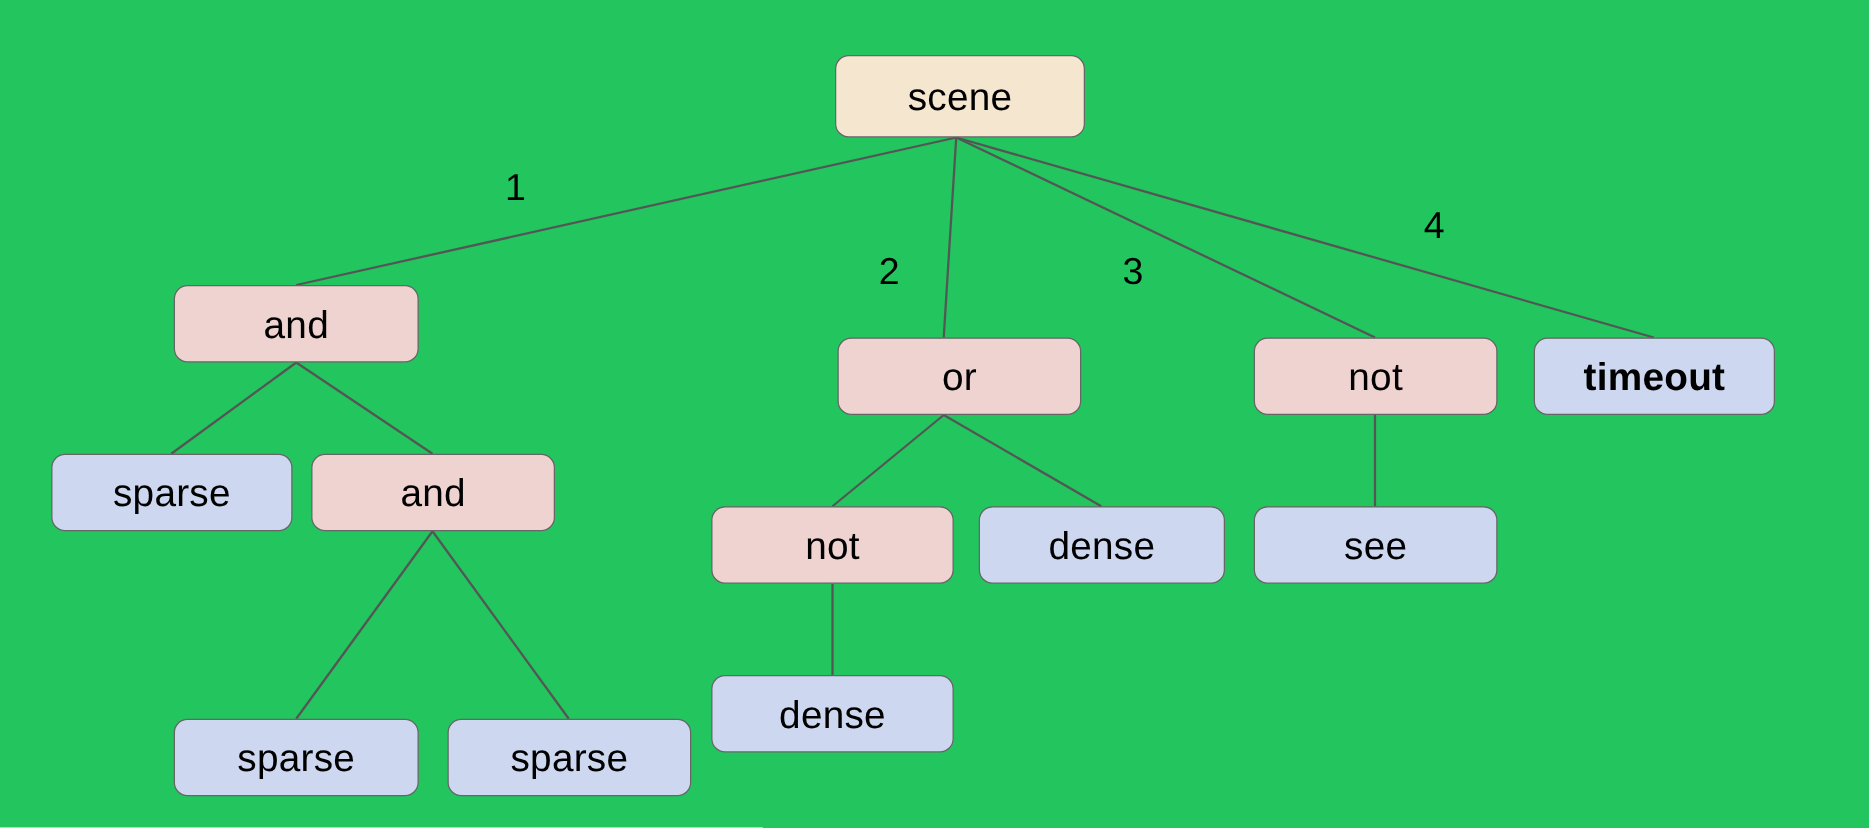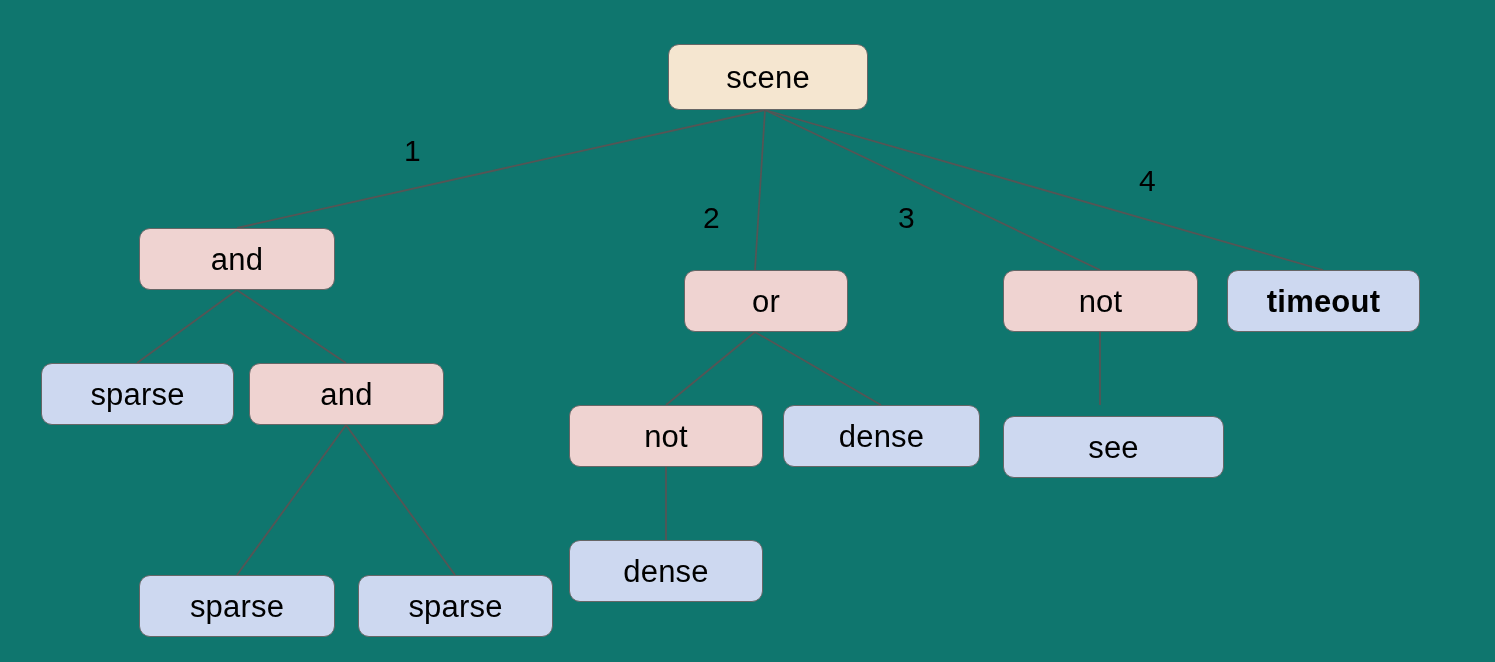--- a/index.html
+++ b/index.html
@@ -4,21 +4,21 @@
 <style>
   html, body {
     margin: 0;
     padding: 0;
     background: #ffffff;
   }
   #canvas {
     position: relative;
     width: 1495px;
     height: 662px;
-    background: #0f766e;
+    background: #22c55e;
     overflow: hidden;
     font-family: "Liberation Sans", sans-serif;
   }
   #edges {
     position: absolute;
     left: 0;
     top: 0;
     width: 1495px;
     height: 662px;
   }
@@ -62,26 +62,26 @@
       <line x1="666" y1="467" x2="666" y2="540" stroke="#555555" stroke-width="1.8"></line>
       <line x1="1100" y1="332" x2="1100" y2="405" stroke="#555555" stroke-width="1.8"></line>
     </svg>
   <div id="node-layer">
       <div class="node" style="left: 668px; top: 44px; width: 200px; height: 66px; background: rgb(245, 230, 208); border-color: rgb(102, 102, 102); color: rgb(0, 0, 0);">scene</div>
       <div class="node" style="left: 139px; top: 228px; width: 196px; height: 62px; background: rgb(239, 211, 209); border-color: rgb(102, 102, 102); color: rgb(0, 0, 0);">and</div>
       <div class="node" style="left: 41px; top: 363px; width: 193px; height: 62px; background: rgb(205, 216, 240); border-color: rgb(102, 102, 102); color: rgb(0, 0, 0);">sparse</div>
       <div class="node" style="left: 249px; top: 363px; width: 195px; height: 62px; background: rgb(239, 211, 209); border-color: rgb(102, 102, 102); color: rgb(0, 0, 0);">and</div>
       <div class="node" style="left: 139px; top: 575px; width: 196px; height: 62px; background: rgb(205, 216, 240); border-color: rgb(102, 102, 102); color: rgb(0, 0, 0);">sparse</div>
       <div class="node" style="left: 358px; top: 575px; width: 195px; height: 62px; background: rgb(205, 216, 240); border-color: rgb(102, 102, 102); color: rgb(0, 0, 0);">sparse</div>
-      <div class="node" style="left: 684px; top: 270px; width: 164px; height: 62px; background: rgb(239, 211, 209); border-color: rgb(102, 102, 102); color: rgb(0, 0, 0);">or</div>
+      <div class="node" style="left: 670px; top: 270px; width: 195px; height: 62px; background: rgb(239, 211, 209); border-color: rgb(102, 102, 102); color: rgb(0, 0, 0);">or</div>
       <div class="node" style="left: 569px; top: 405px; width: 194px; height: 62px; background: rgb(239, 211, 209); border-color: rgb(102, 102, 102); color: rgb(0, 0, 0);">not</div>
       <div class="node" style="left: 783px; top: 405px; width: 197px; height: 62px; background: rgb(205, 216, 240); border-color: rgb(102, 102, 102); color: rgb(0, 0, 0);">dense</div>
       <div class="node" style="left: 569px; top: 540px; width: 194px; height: 62px; background: rgb(205, 216, 240); border-color: rgb(102, 102, 102); color: rgb(0, 0, 0);">dense</div>
       <div class="node" style="left: 1003px; top: 270px; width: 195px; height: 62px; background: rgb(239, 211, 209); border-color: rgb(102, 102, 102); color: rgb(0, 0, 0);">not</div>
-      <div class="node" style="left: 1003px; top: 416px; width: 221px; height: 62px; background: rgb(205, 216, 240); border-color: rgb(102, 102, 102); color: rgb(0, 0, 0);">see</div>
+      <div class="node" style="left: 1003px; top: 405px; width: 195px; height: 62px; background: rgb(205, 216, 240); border-color: rgb(102, 102, 102); color: rgb(0, 0, 0);">see</div>
       <div class="node" style="left: 1227px; top: 270px; width: 193px; height: 62px; background: rgb(205, 216, 240); border-color: rgb(102, 102, 102); color: rgb(0, 0, 0); font-weight: bold;">timeout</div>
     </div>
   <div id="label-layer">
       <span class="edge-label" style="left: 404px; top: 136px;">1</span>
       <span class="edge-label" style="left: 703px; top: 203px;">2</span>
       <span class="edge-label" style="left: 898px; top: 203px;">3</span>
       <span class="edge-label" style="left: 1139px; top: 166px;">4</span>
     </div>
 </div>
 

